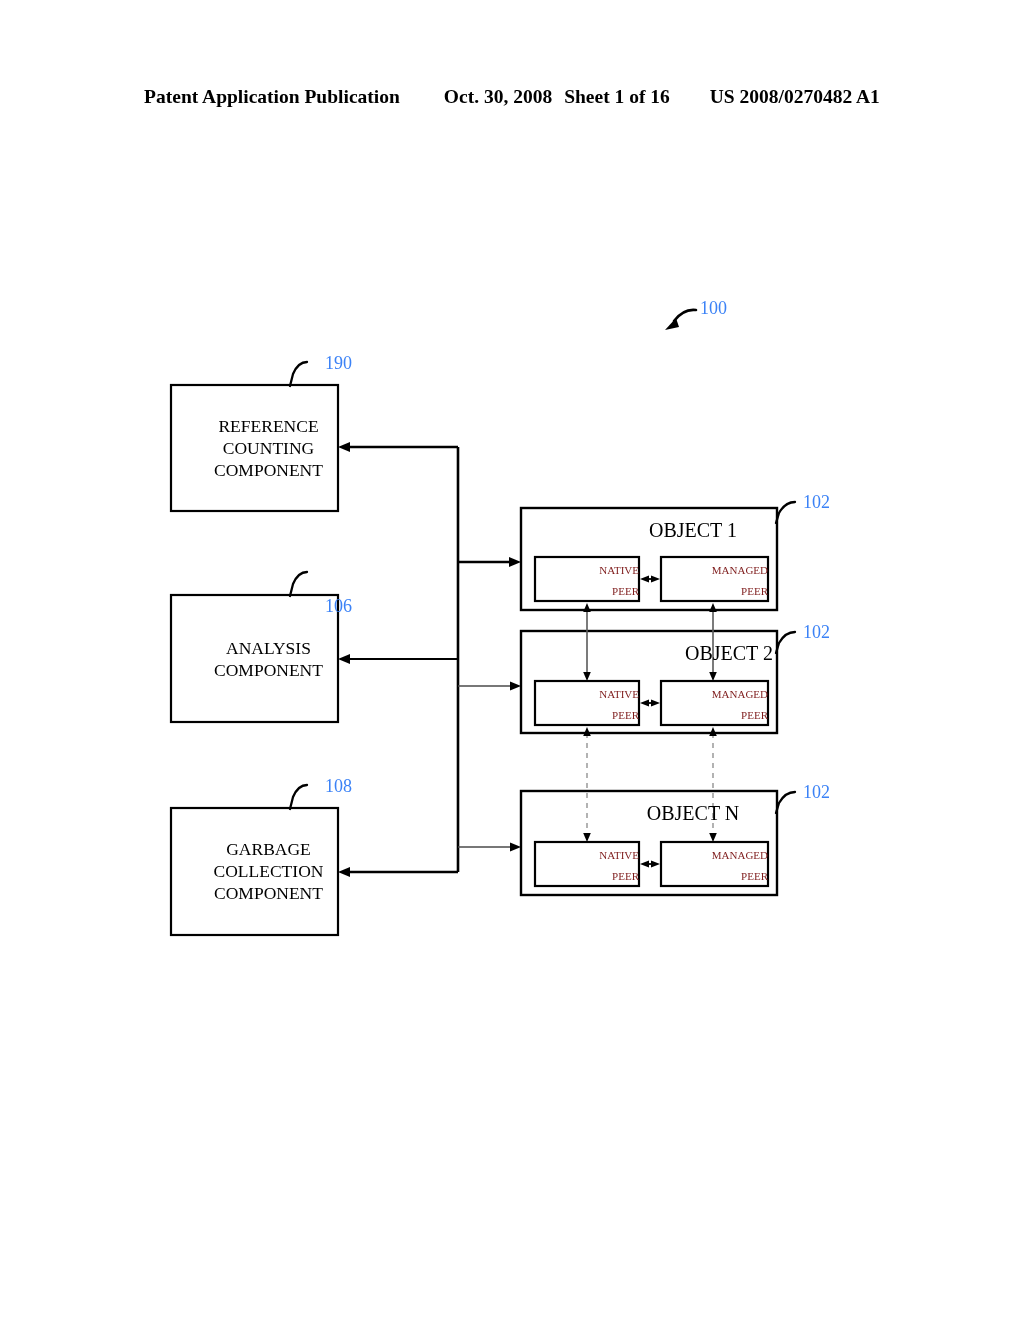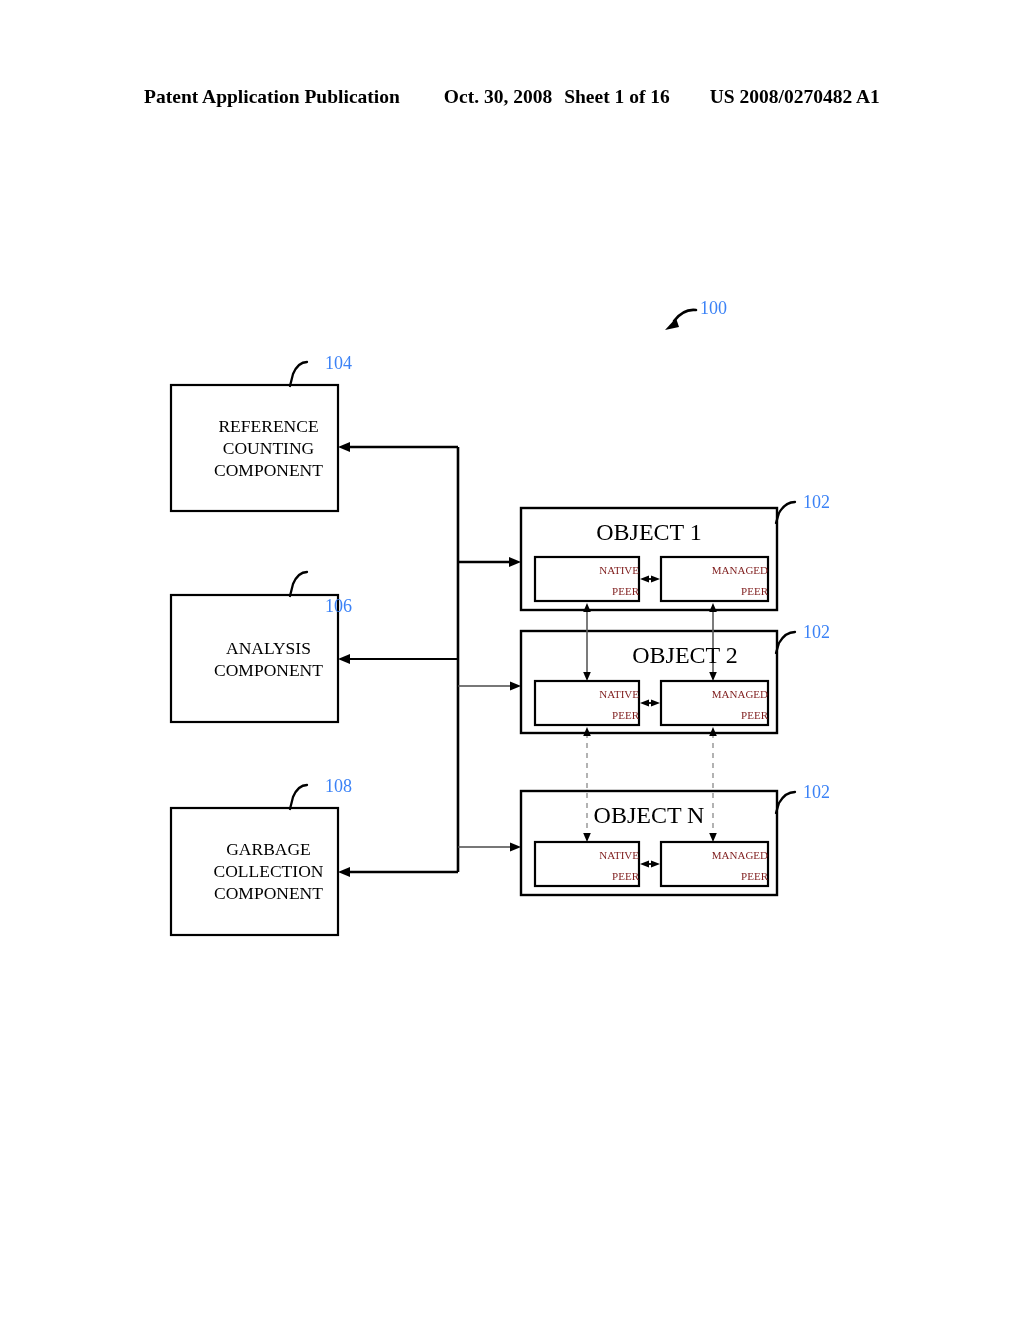--- a/index.html
+++ b/index.html
@@ -67,22 +67,23 @@
   .ref-num {
     position: absolute;
     font-family: "Liberation Serif", "DejaVu Serif", serif;
     font-size: 18px;
     color: #3b82f6;
   }
   .obj-title {
     position: absolute;
     text-align: center;
     font-family: "Liberation Serif", "DejaVu Serif", serif;
-    font-size: 24px;
+    font-size: 20px;
     color: #000;
+    padding-left: 44px;
   }
   .peer-label {
     position: absolute;
     text-align: right;
     font-family: "Liberation Serif", "DejaVu Serif", serif;
     font-size: 11px;
     line-height: 21px;
     color: #7f1d1d;
     white-space: pre-line;
   }
@@ -240,21 +241,21 @@
     </g>
 
     <g>
       <line x1="458" y1="847" x2="512" y2="847" stroke="#4a4a4a" stroke-width="1.5"></line>
       <path d="M521,847 L510,842.6 L510,851.4 Z" fill="#000000"></path>
     </g>
   </svg>
 
   <div class="ref-num" style="left:700px; top:298px;">100</div>
 
-  <div class="ref-num" style="left:325px; top:353px;">104</div>
+  <div class="ref-num" style="left:325px; top:353px;">190</div>
   <div class="ref-num" style="left:325px; top:596px;">106</div>
   <div class="ref-num" style="left:325px; top:776px;">108</div>
 
   <div class="box-label" style="left:171px; top:415px; width:167px;">REFERENCE
 COUNTING
 COMPONENT</div>
   <div class="box-label" style="left:171px; top:637px; width:167px;">ANALYSIS
 COMPONENT</div>
   <div class="box-label" style="left:171px; top:838px; width:167px;">GARBAGE
 COLLECTION

